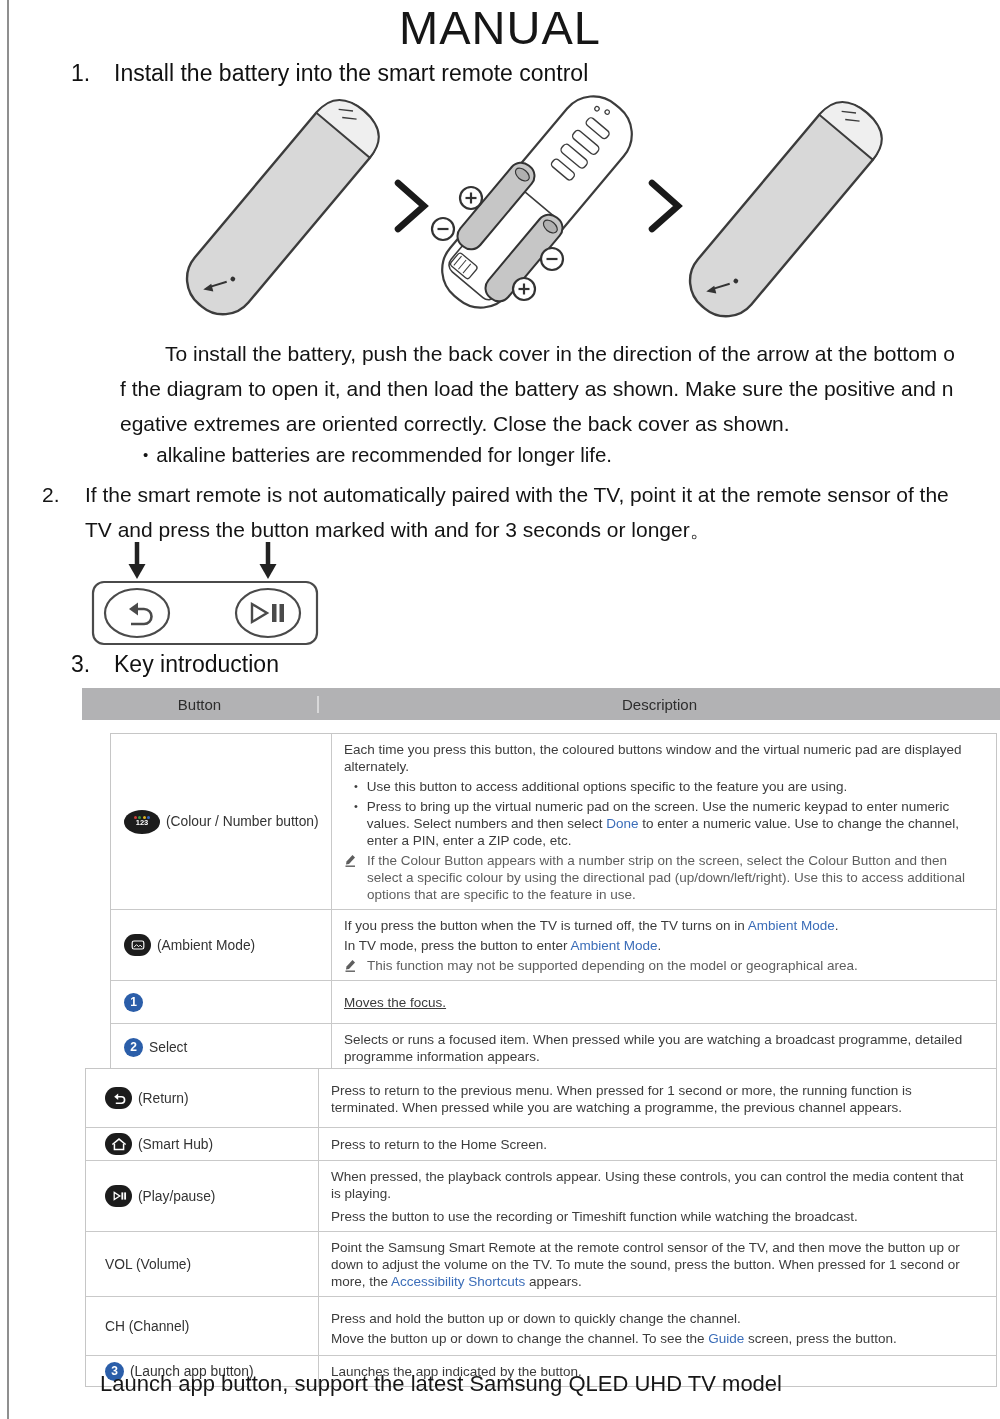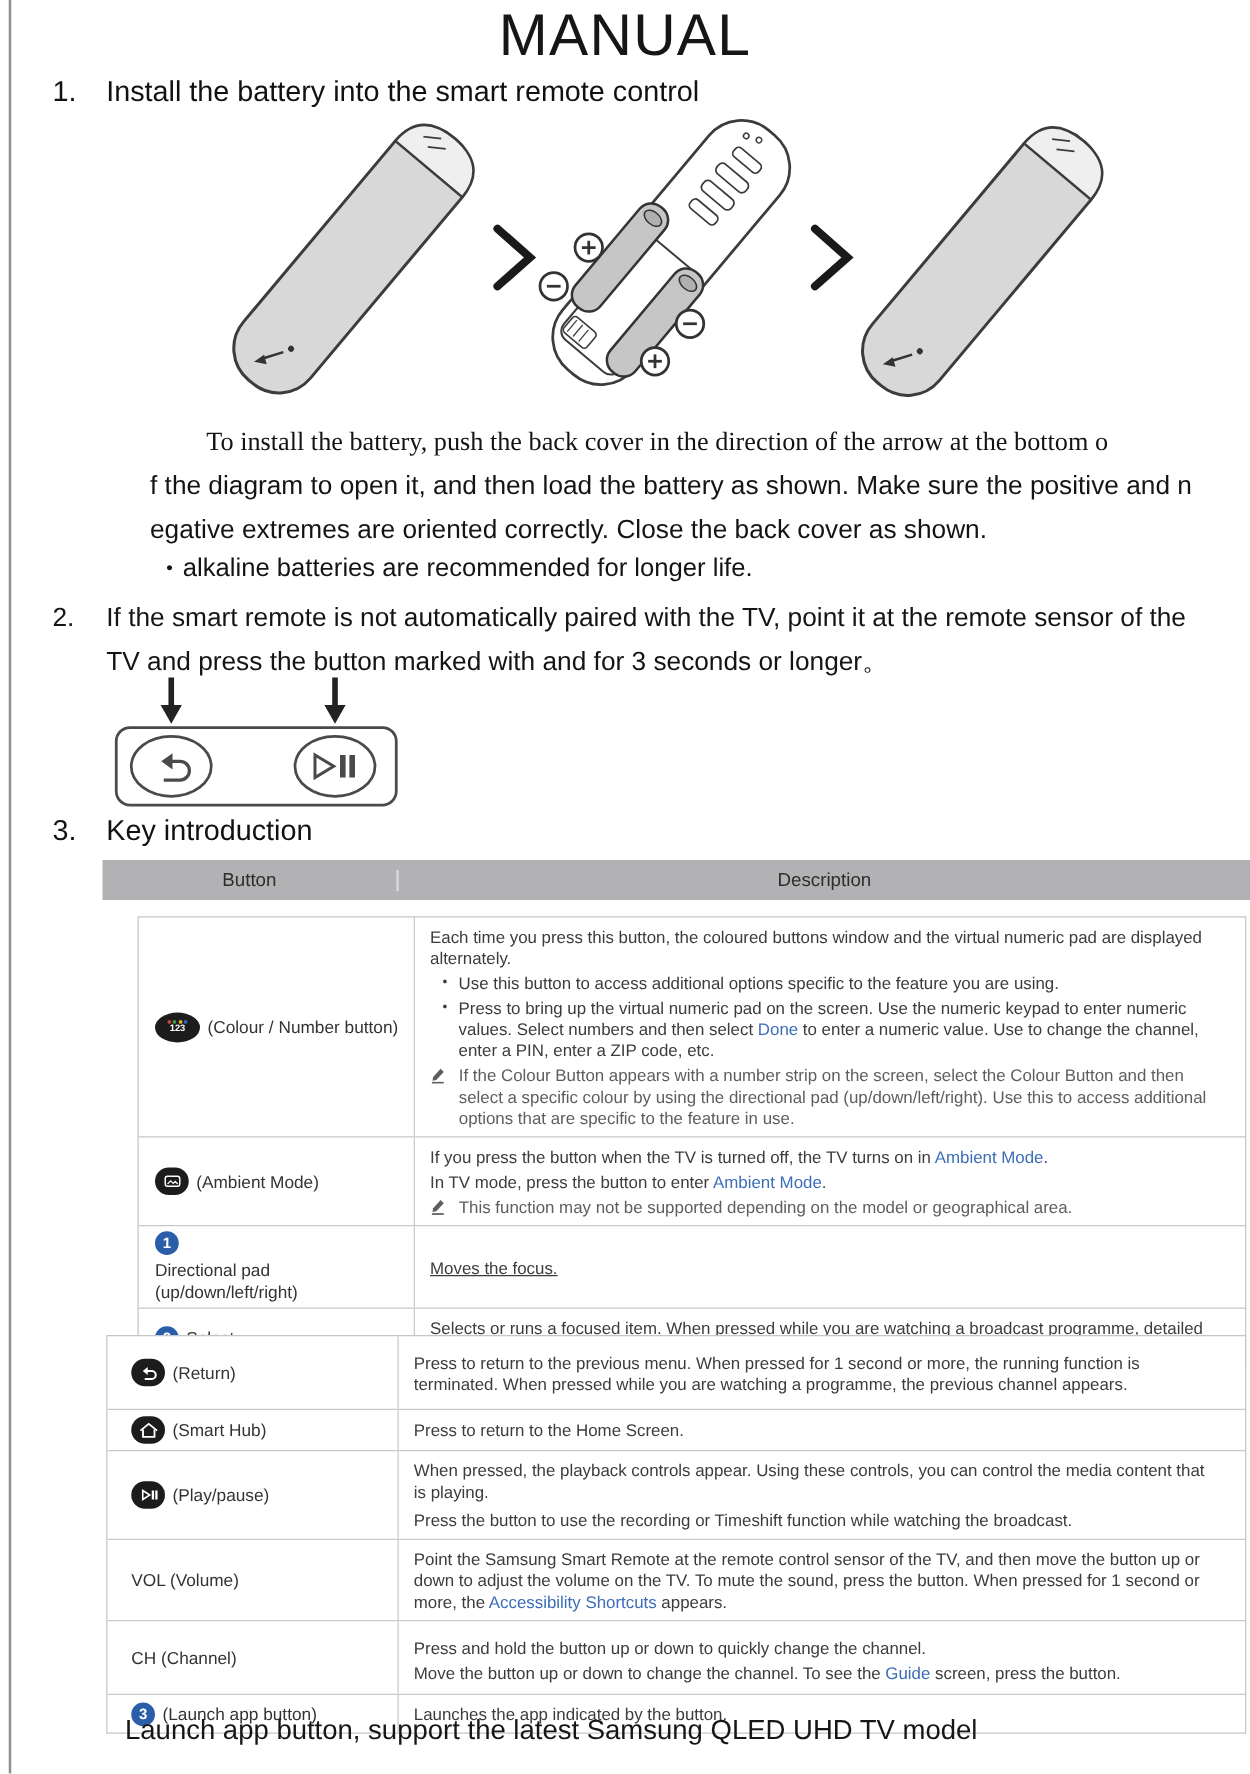--- a/index.html
+++ b/index.html
@@ -5,31 +5,31 @@
   html,body { margin:0; padding:0; background:#ffffff; }
   .page {
     position:relative; width:1000px; height:1419px; background:#fff;
     font-family:"Liberation Sans", sans-serif; color:#1d1d1d; overflow:hidden;
   }
   .edge-line { position:absolute; left:7px; top:0; bottom:0; width:2px; background:#8f8f8f; }
 
   .title { position:absolute; top:0; left:0; right:0; text-align:center;
            font-size:47px; font-weight:500; letter-spacing:1px; color:#161616; }
 
-  .sec-head { position:absolute; font-size:23px; color:#111; }
+  .sec-head { position:absolute; font-size:23px; color:#111;margin-left:29px; }
   .sec-head .num { display:inline-block; width:43px; }
   #s1-head { top:60px; left:42px; }
   #s3-head { top:651px; left:42px; }
 
   .diagram1 { position:absolute; top:90px; left:100px; }
 
   .para { position:absolute; top:336px; left:120px; width:860px;
           font-size:21px; line-height:35px; color:#141414; }
-  .para .l1 { text-indent:45px;font-family:Liberation Serif, serif; }
-  .bullet-line { position:absolute; top:443px; left:133px; font-size:20.5px; color:#141414; }
+  .para .l1 { text-indent:45px; }
+  .bullet-line { position:absolute; top:443px; left:143px; font-size:20.5px; color:#141414; }
   .bullet-line .bm { margin-right:8px; font-size:15px; vertical-align:2px; }
 
   .sec2 { position:absolute; top:477px; left:42px; width:930px;
           font-size:21px; line-height:35px; color:#141414; }
   .sec2 .row { display:flex; }
   .sec2 .num { width:43px; flex:none; }
 
   .diagram2 { position:absolute; top:538px; left:90px; }
 
   
@@ -259,21 +259,20 @@
               <rect x="1.5" y="12.5" width="9.5" height="1.4" fill="#5e5e5e"></rect>
             </svg>
           <span>This function may not be supported depending on the model or geographical area.</span>
         </div>
       </div>
     </div>
 
     <div class="trow r3">
       <div class="cell-btn">
         <span class="numcirc">1</span>
-        <span>Directional pad (up/down/left/right)</span>
       </div>
       <div class="cell-desc" style="display:flex;align-items:center;text-decoration:underline;">
         <p>Moves the focus.</p>
       </div>
     </div>
 
     <div class="trow r4">
       <div class="cell-btn">
         <span class="numcirc">2</span>
         <span>Select</span>

